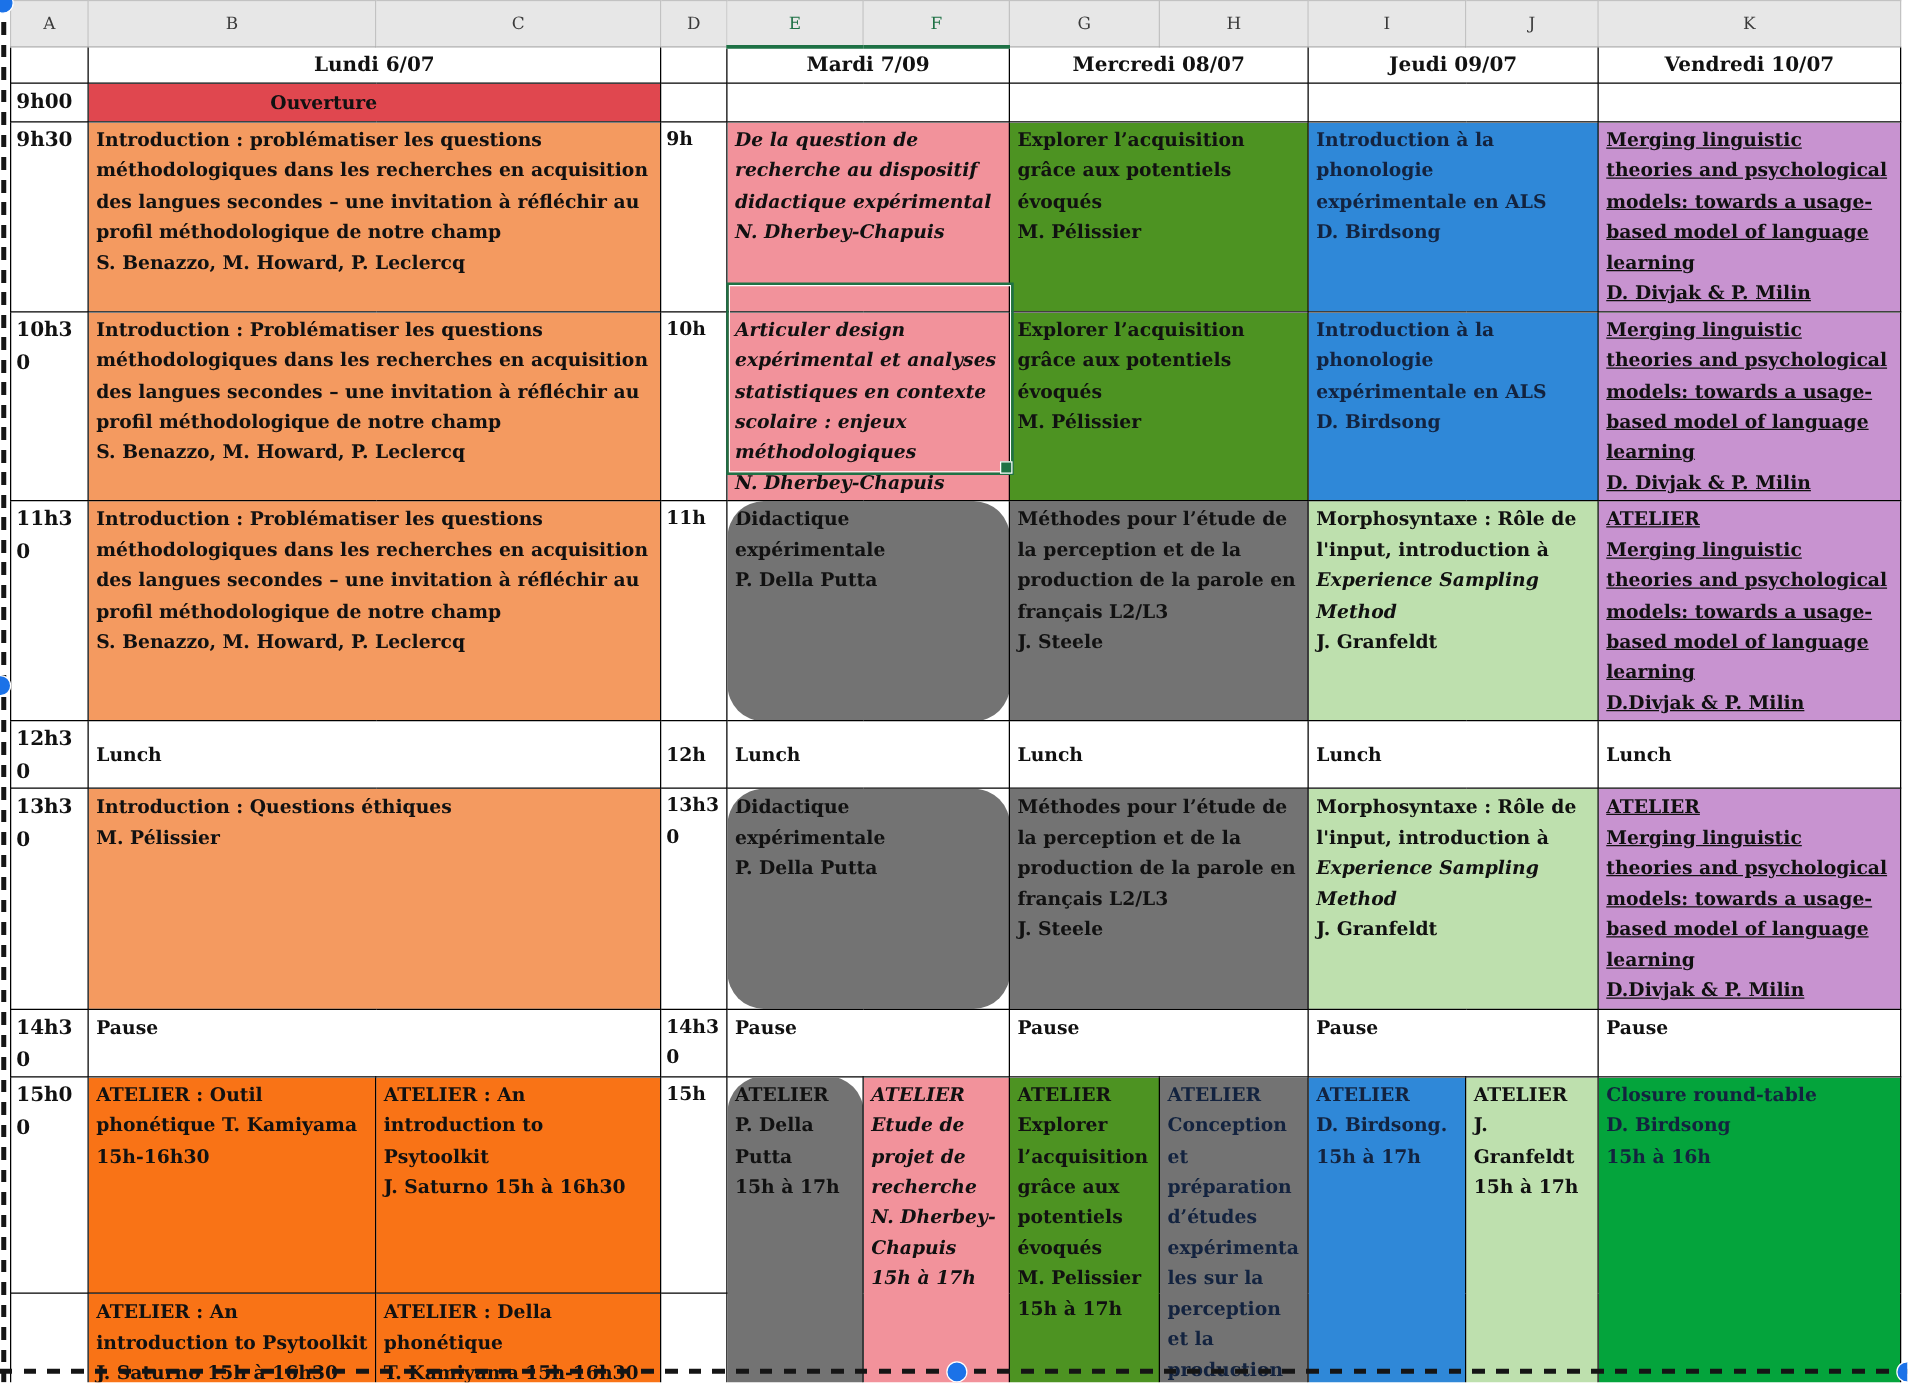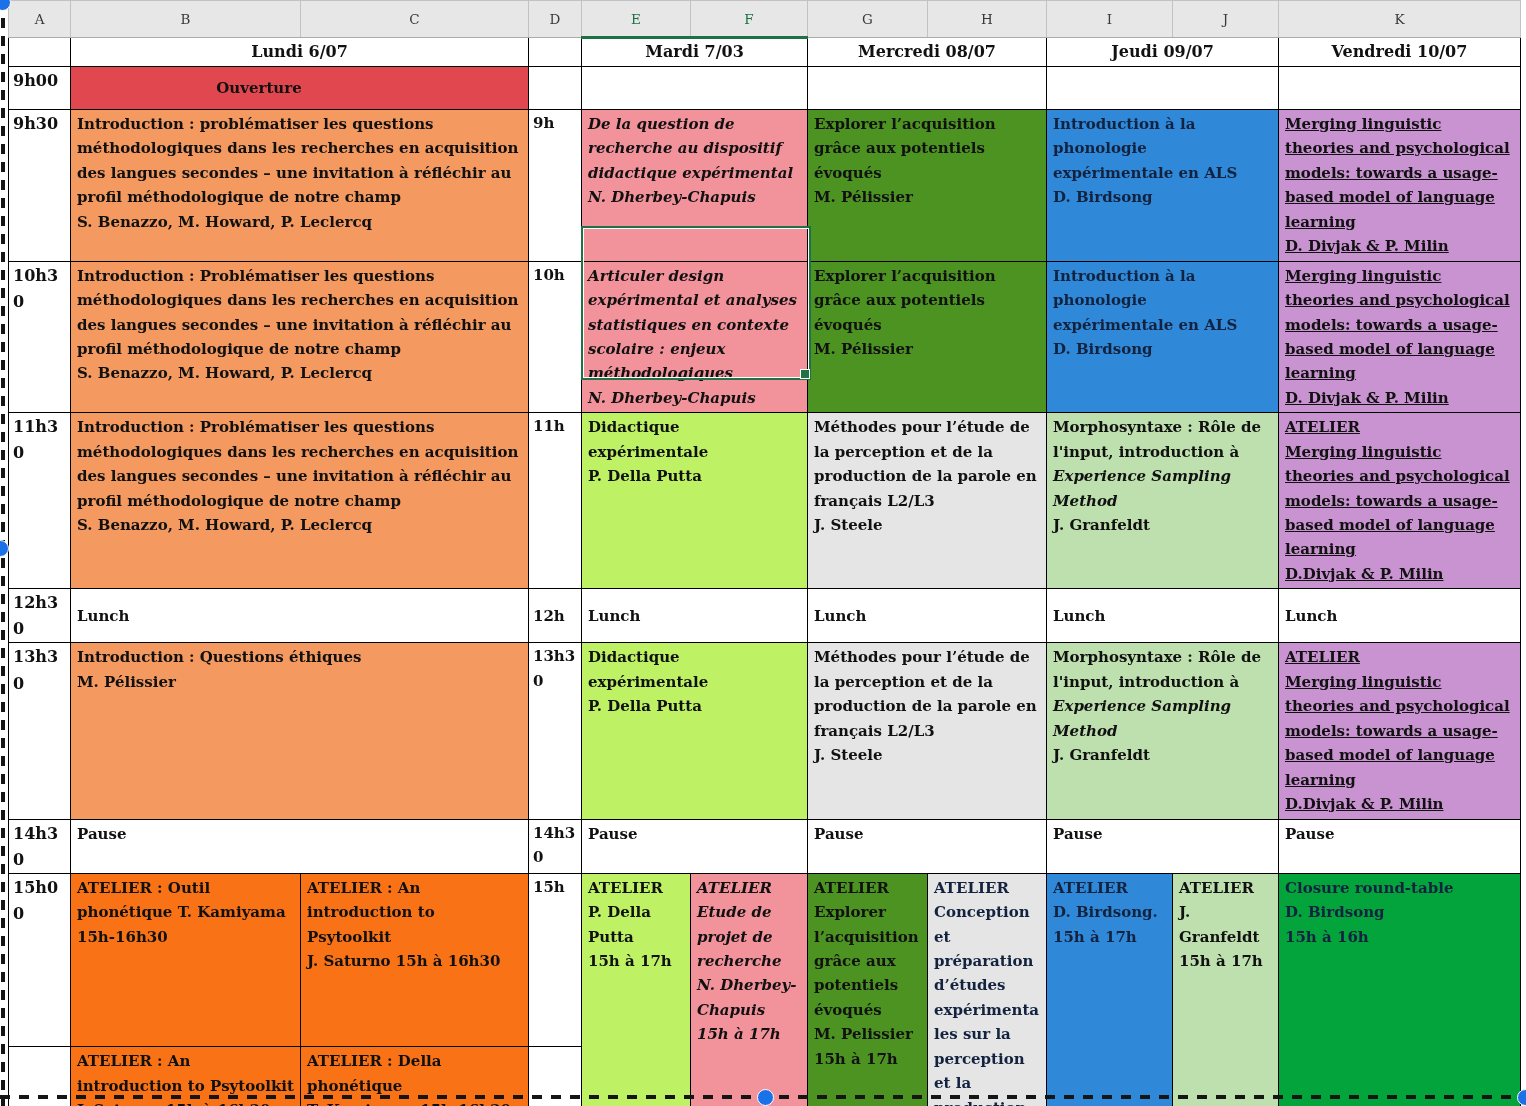--- a/index.html
+++ b/index.html
@@ -12,22 +12,22 @@
   th.sel{color:#1E7145;border-bottom:3px solid #1E7145;}
   td{border:1px solid #000;vertical-align:top;font-weight:bold;font-size:15px;line-height:1.63;
      padding:2px 6px;word-wrap:break-word;}
   td.t{font-size:16px;padding:1px 2px 0 4px;background:#fff;}
   td.mid{padding:1px 2px 0 4px;background:#fff;}
   td.day{font-size:16px;text-align:center;vertical-align:middle;padding:0 4px;}
   td.vmid{vertical-align:middle;}
   .line{display:block;}
   .it{font-style:italic;}
   .bg-orange{background:#F49A60;} .bg-red{background:#E0474F;}
-  .bg-pink{background:#F2929B;font-style:italic;}   .bg-lpink{background:#bef264;}
-  .bg-dgreen{background:#4D9322;} .bg-lblue{background:#e5e5e5;margin-left:33px;}
+  .bg-pink{background:#F2929B;font-style:italic;}   .bg-lpink{background:#737373;border-radius:29px;}
+  .bg-dgreen{background:#4D9322;} .bg-lblue{background:#737373;margin-left:33px;}
   .bg-blue{background:#2F88D8;}   .bg-lgreen{background:#BEE0AE;}
   .bg-purple{background:#C893D0;text-decoration:underline;} .bg-gold{background:#f97316;}
   .bg-bgreen{background:#04A43C;}
   .ink-navy{color:#13233F;}
   .ouv{text-align:center;padding-right:87px;vertical-align:middle;}
   .lundi{padding-left:100px;}
   
   #sel-border{position:absolute;left:581px;top:226px;width:226px;height:150px;
      border:2px solid #1F7245;box-shadow:inset 0 0 0 1px #fff;pointer-events:none;}
   #fill-handle{position:absolute;left:800px;top:369px;width:8px;height:8px;background:#1F7245;
@@ -72,27 +72,27 @@
     <th>H</th>
     <th>I</th>
     <th>J</th>
     <th>K</th>
   </tr>
 
   <tr style="height:29px">
     <td></td>
     <td class="day lundi" colspan="2">Lundi 6/07</td>
     <td></td>
-    <td class="day" colspan="2">Mardi 7/03</td>
+    <td class="day" colspan="2">Mardi 7/09</td>
     <td class="day" colspan="2">Mercredi 08/07</td>
     <td class="day" colspan="2">Jeudi 09/07</td>
     <td class="day">Vendredi 10/07</td>
   </tr>
 
-  <tr style="height:43px">
+  <tr style="height:31px">
     <td class="t">9h00</td>
     <td class="bg-red ouv" colspan="2">Ouverture</td>
     <td></td>
     <td colspan="2"></td>
     <td colspan="2"></td>
     <td colspan="2"></td>
     <td></td>
   </tr>
 
   <tr style="height:135px">

